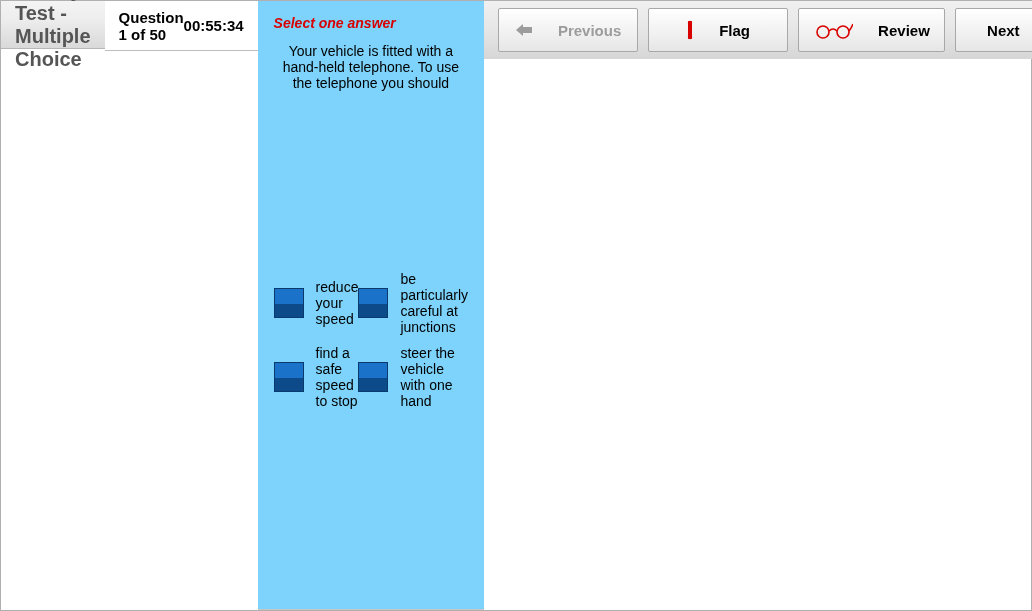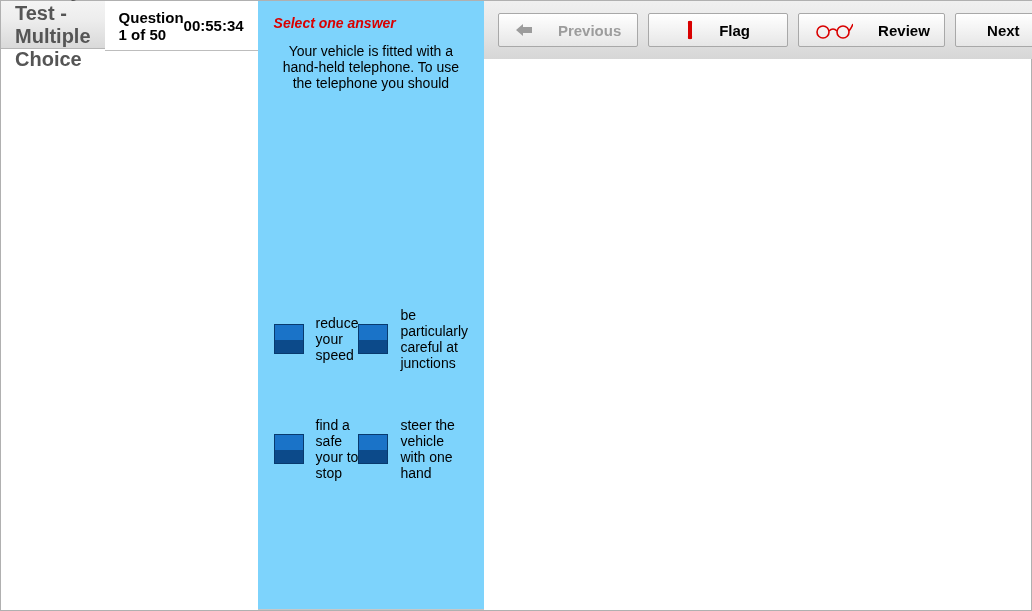--- a/index.html
+++ b/index.html
@@ -60,21 +60,20 @@
     grid-template-columns: 1fr 1fr;
     column-gap: 0;
     row-gap: 10px;
     width: 100%;
   }
   .answer {
     display: flex;
     align-items: center;
     gap: 12px;
     cursor: pointer;
-    margin-top: 36px;
   }
   .answer-box {
     width: 30px;
     height: 30px;
     background: linear-gradient(to bottom, #1a73c8 0%, #1a73c8 55%, #0c4a8a 55%, #0c4a8a 100%);
     border: 1px solid #083a6e;
     flex-shrink: 0;
   }
   .answer-text {
     font-size: 14px;
@@ -82,21 +81,21 @@
   }
   .footer {
     height: 58px;
     background: linear-gradient(to bottom, #f0f0f0 0%, #e6e6e6 50%, #d6d6d6 100%);
     display: flex;
     align-items: center;
     padding: 0 14px;
     gap: 10px;
   }
   .btn {
-    height: 34px;
+    height: 44px;
     min-width: 140px;
     background: linear-gradient(to bottom, #ffffff 0%, #f4f4f4 45%, #e6e6e6 100%);
     border: 1px solid #a8a8a8;
     border-radius: 2px;
     display: flex;
     align-items: center;
     justify-content: center;
     gap: 25px;
     font-size: 15px;
     font-weight: bold;
@@ -133,21 +132,21 @@
       <div class="answer">
         <div class="answer-box"></div>
         <span class="answer-text">reduce your speed</span>
       </div>
       <div class="answer">
         <div class="answer-box"></div>
         <span class="answer-text">be particularly careful at junctions</span>
       </div>
       <div class="answer">
         <div class="answer-box"></div>
-        <span class="answer-text">find a safe your to stop</span>
+        <span class="answer-text">find a safe speed to stop</span>
       </div>
       <div class="answer">
         <div class="answer-box"></div>
         <span class="answer-text">steer the vehicle with one hand</span>
       </div>
     </div>
   </div>
 
   <div class="footer">
 

